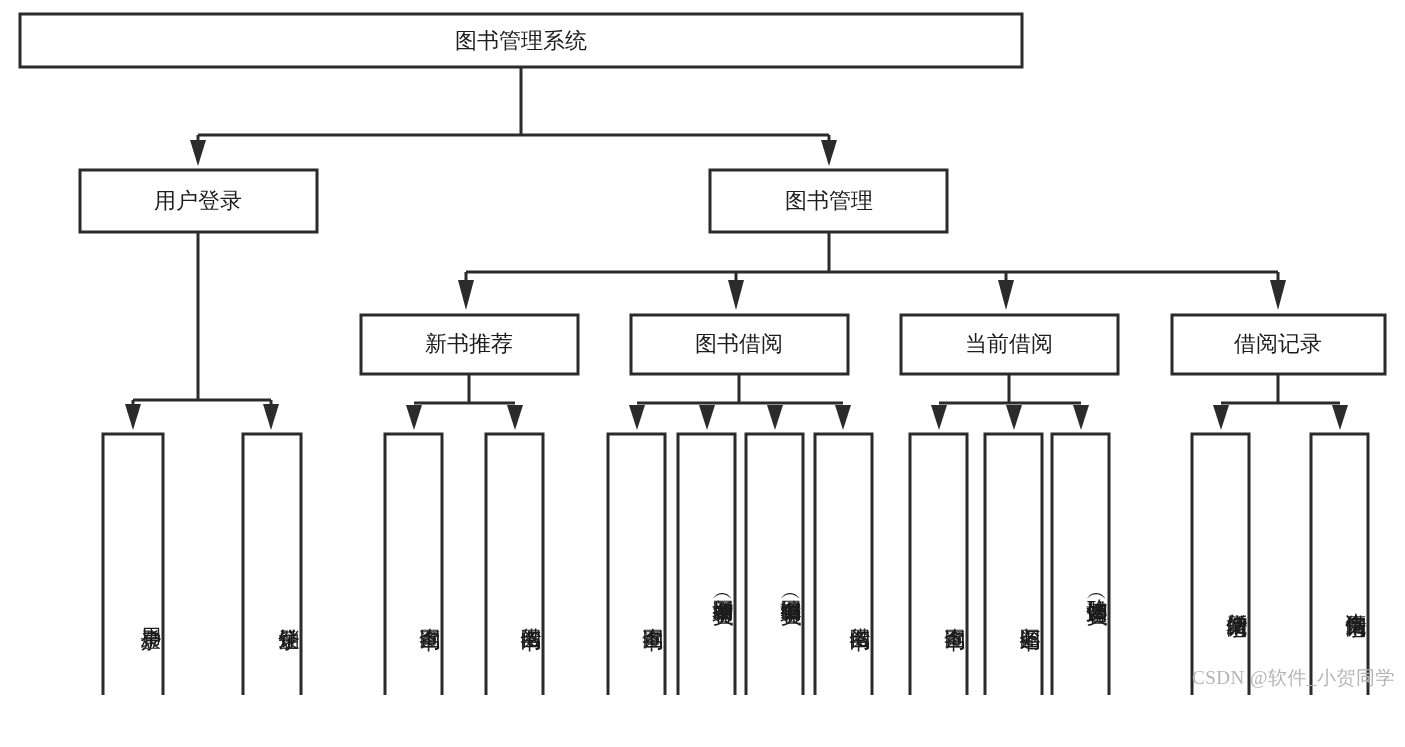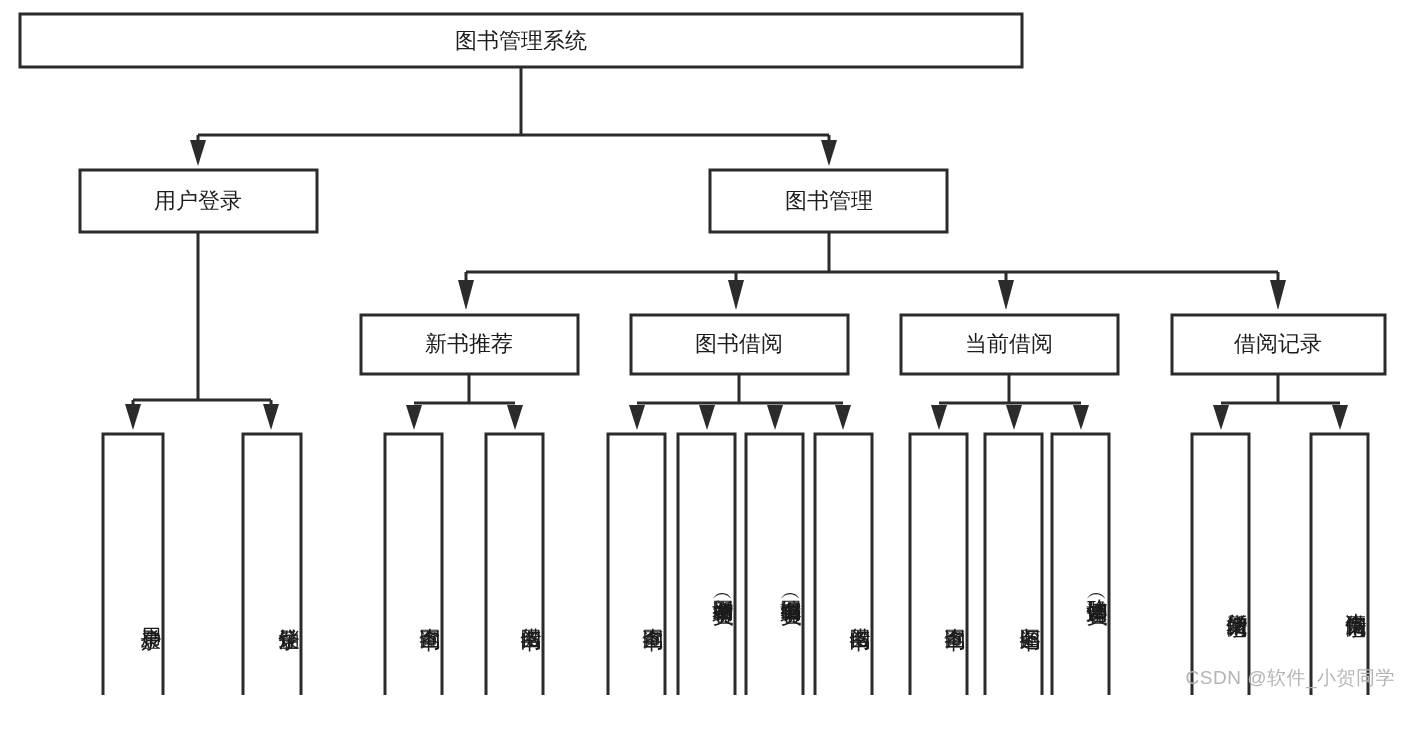--- a/index.html
+++ b/index.html
@@ -58,21 +58,21 @@
     letter-spacing: 1px;
     display: flex;
     align-items: flex-start;
     justify-content: center;
     pointer-events: none;
   }
   .watermark {
     position: absolute;
     right: 10px;
     bottom: 4px;
-    font-family: Liberation Sans, sans-serif;
+    font-family: Liberation Serif, serif;
     font-size: 19px;
     color: #b4b4b4;
     white-space: nowrap;
     letter-spacing: 0.5px;
   }
 </style>
 </head>
 <body>
 
 <div id="stage">

